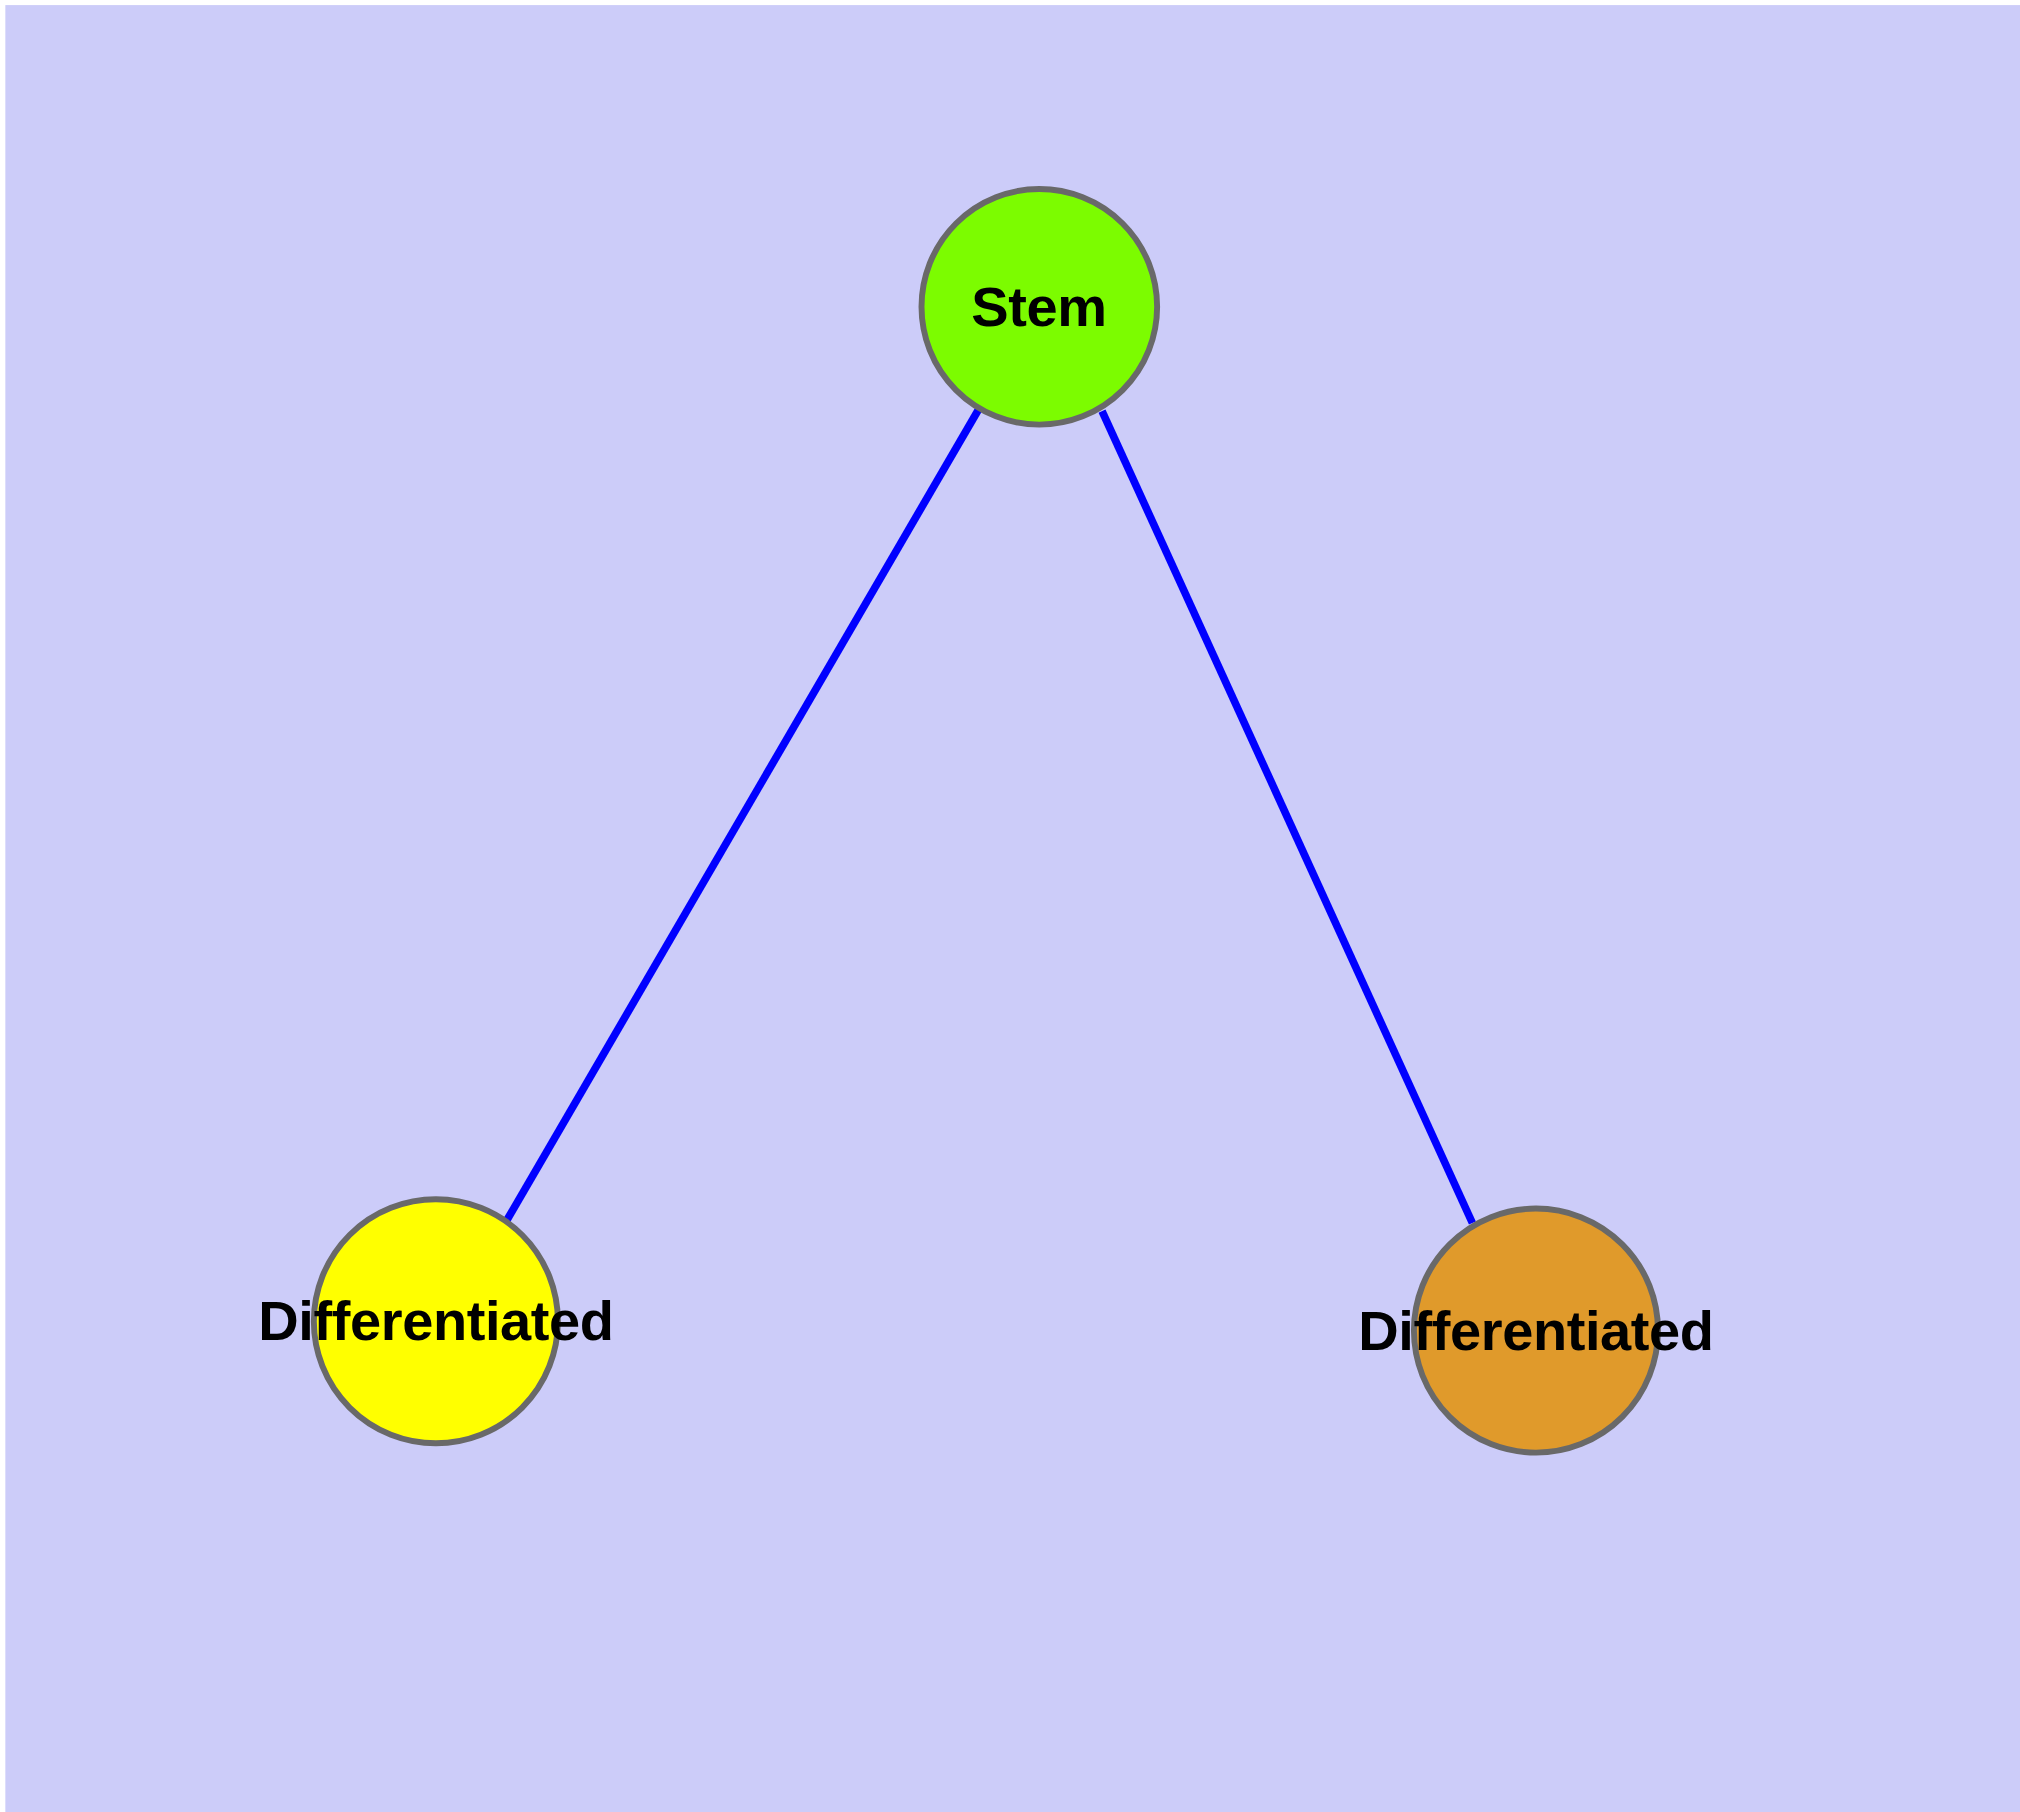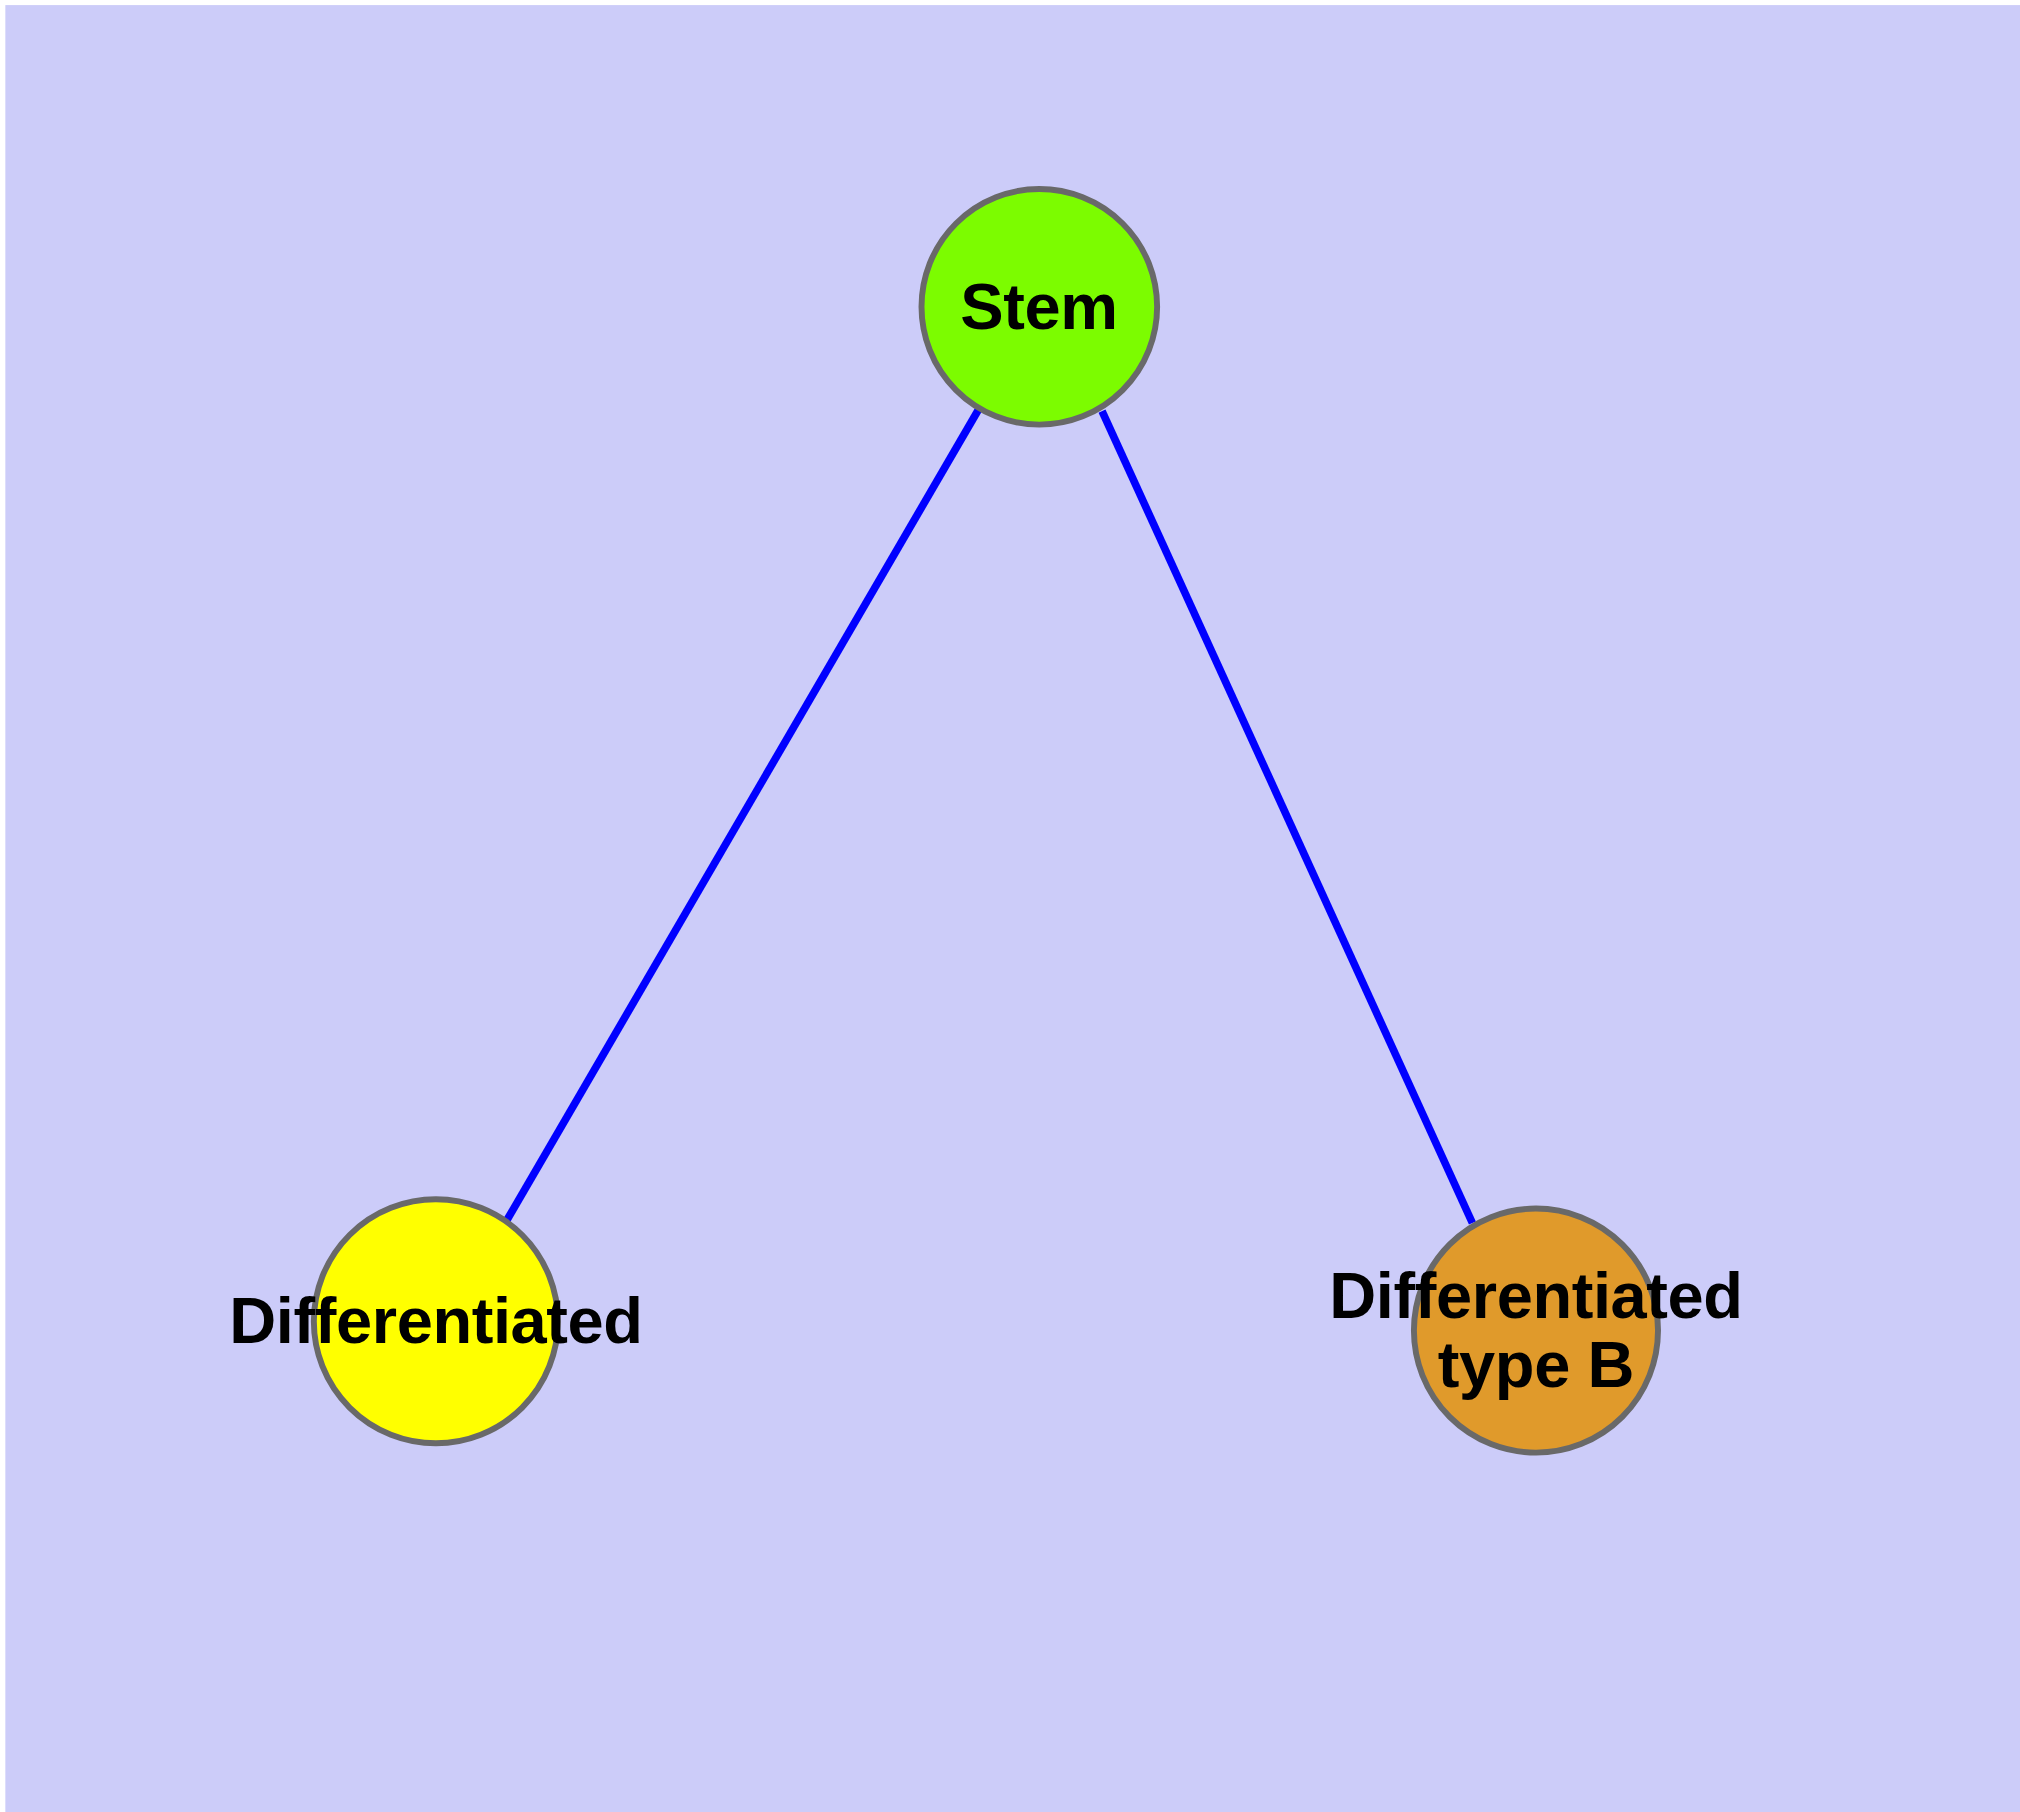--- a/index.html
+++ b/index.html
@@ -26,21 +26,21 @@
     left: 0;
     width: 2021px;
     height: 1812px;
     display: block;
   }
   .node-label {
     position: absolute;
     color: #000000;
     font-family: "Liberation Sans", "DejaVu Sans", sans-serif;
     font-weight: bold;
-    font-size: 65px;
+    font-size: 56px;
     line-height: 1.06;
     text-align: center;
     white-space: pre;
     transform: translate(-50%, -50%);
     pointer-events: none;
     letter-spacing: -0.4px;
   }
 </style>
 </head>
 <body>
@@ -60,16 +60,16 @@
       <circle cx="1226" cy="362" r="139" fill="#7CFC00" stroke="#696969" stroke-width="7"></circle>
       <circle cx="514" cy="1559" r="144" fill="#FFFF00" stroke="#696969" stroke-width="7"></circle>
       <circle cx="1812" cy="1570" r="144" fill="#E09A2B" stroke="#696969" stroke-width="7"></circle>
     </g>
   </svg>
 
   <div class="node-label" style="left:1039px; top:307px;">Stem</div>
 
   <div class="node-label" style="left:436px; top:1321px;"><span>Differentiated</span><br></div>
 
-  <div class="node-label" style="left:1536px; top:1331px;"><span>Differentiated</span><br><span>type B</span></div>
+  <div class="node-label" style="left:1536px; top:1331px;"><span>Differentiated</span><br></div>
 
 </div>
 
 
 </body></html>

